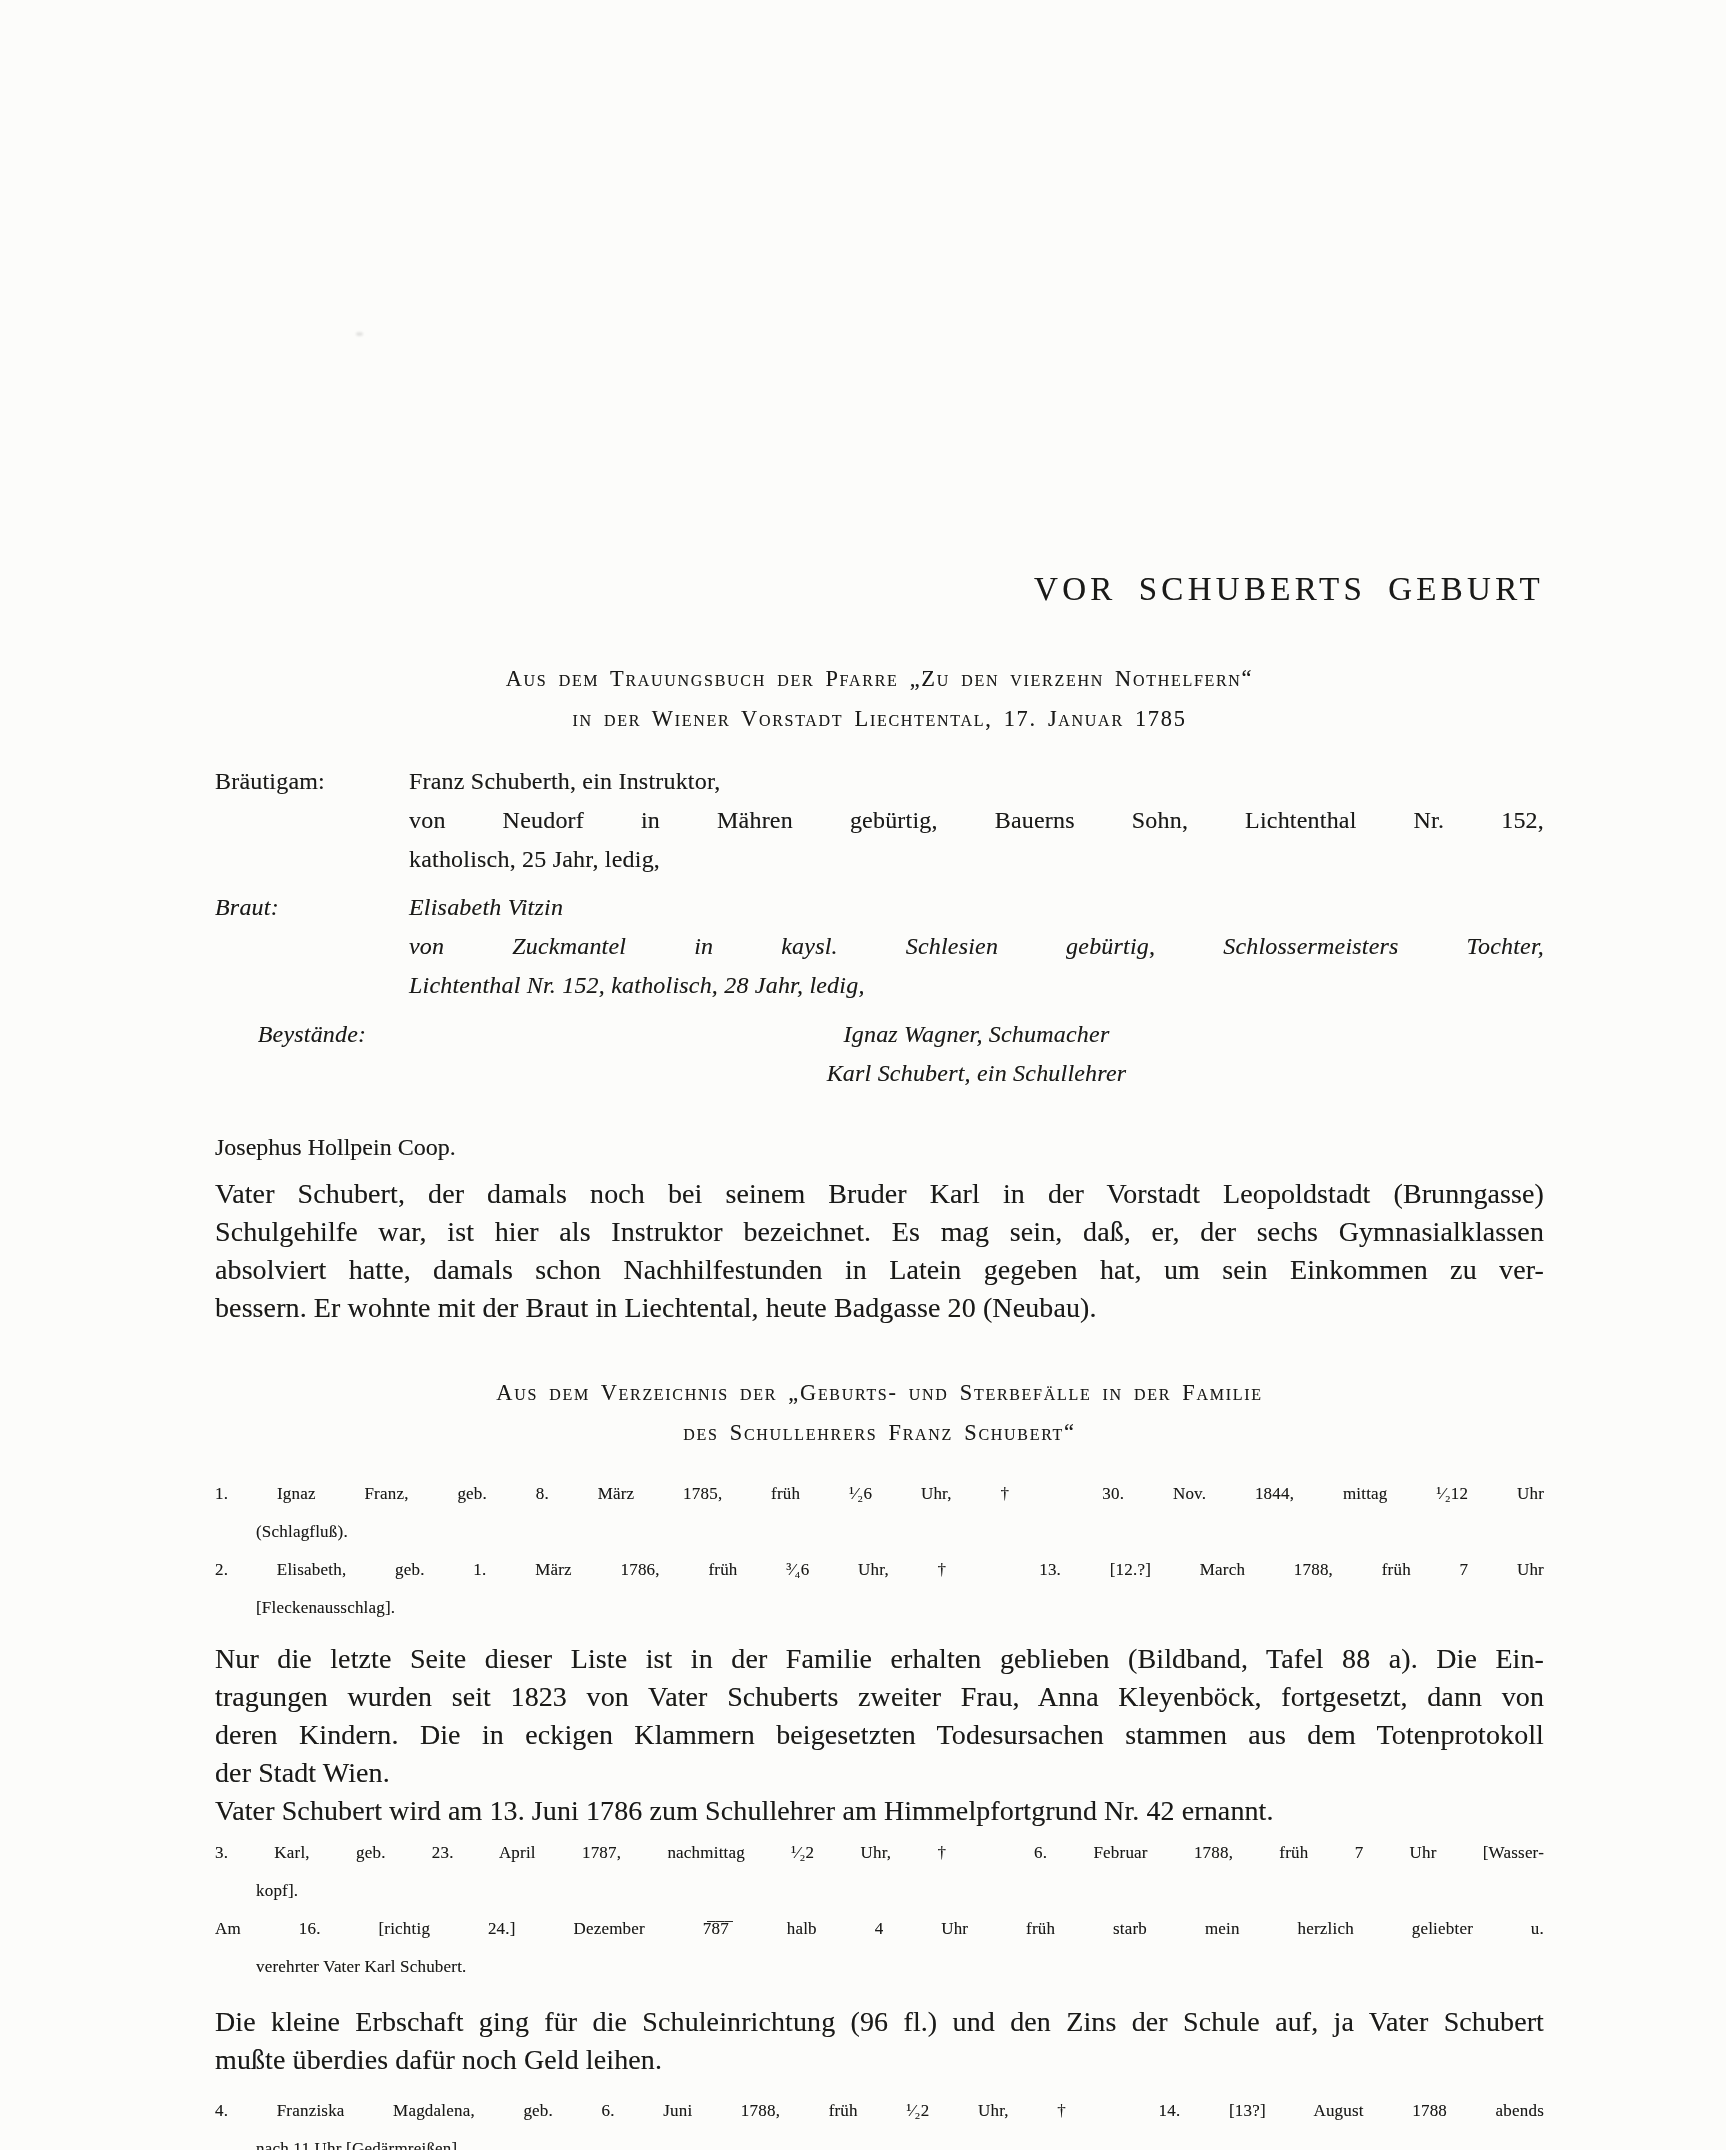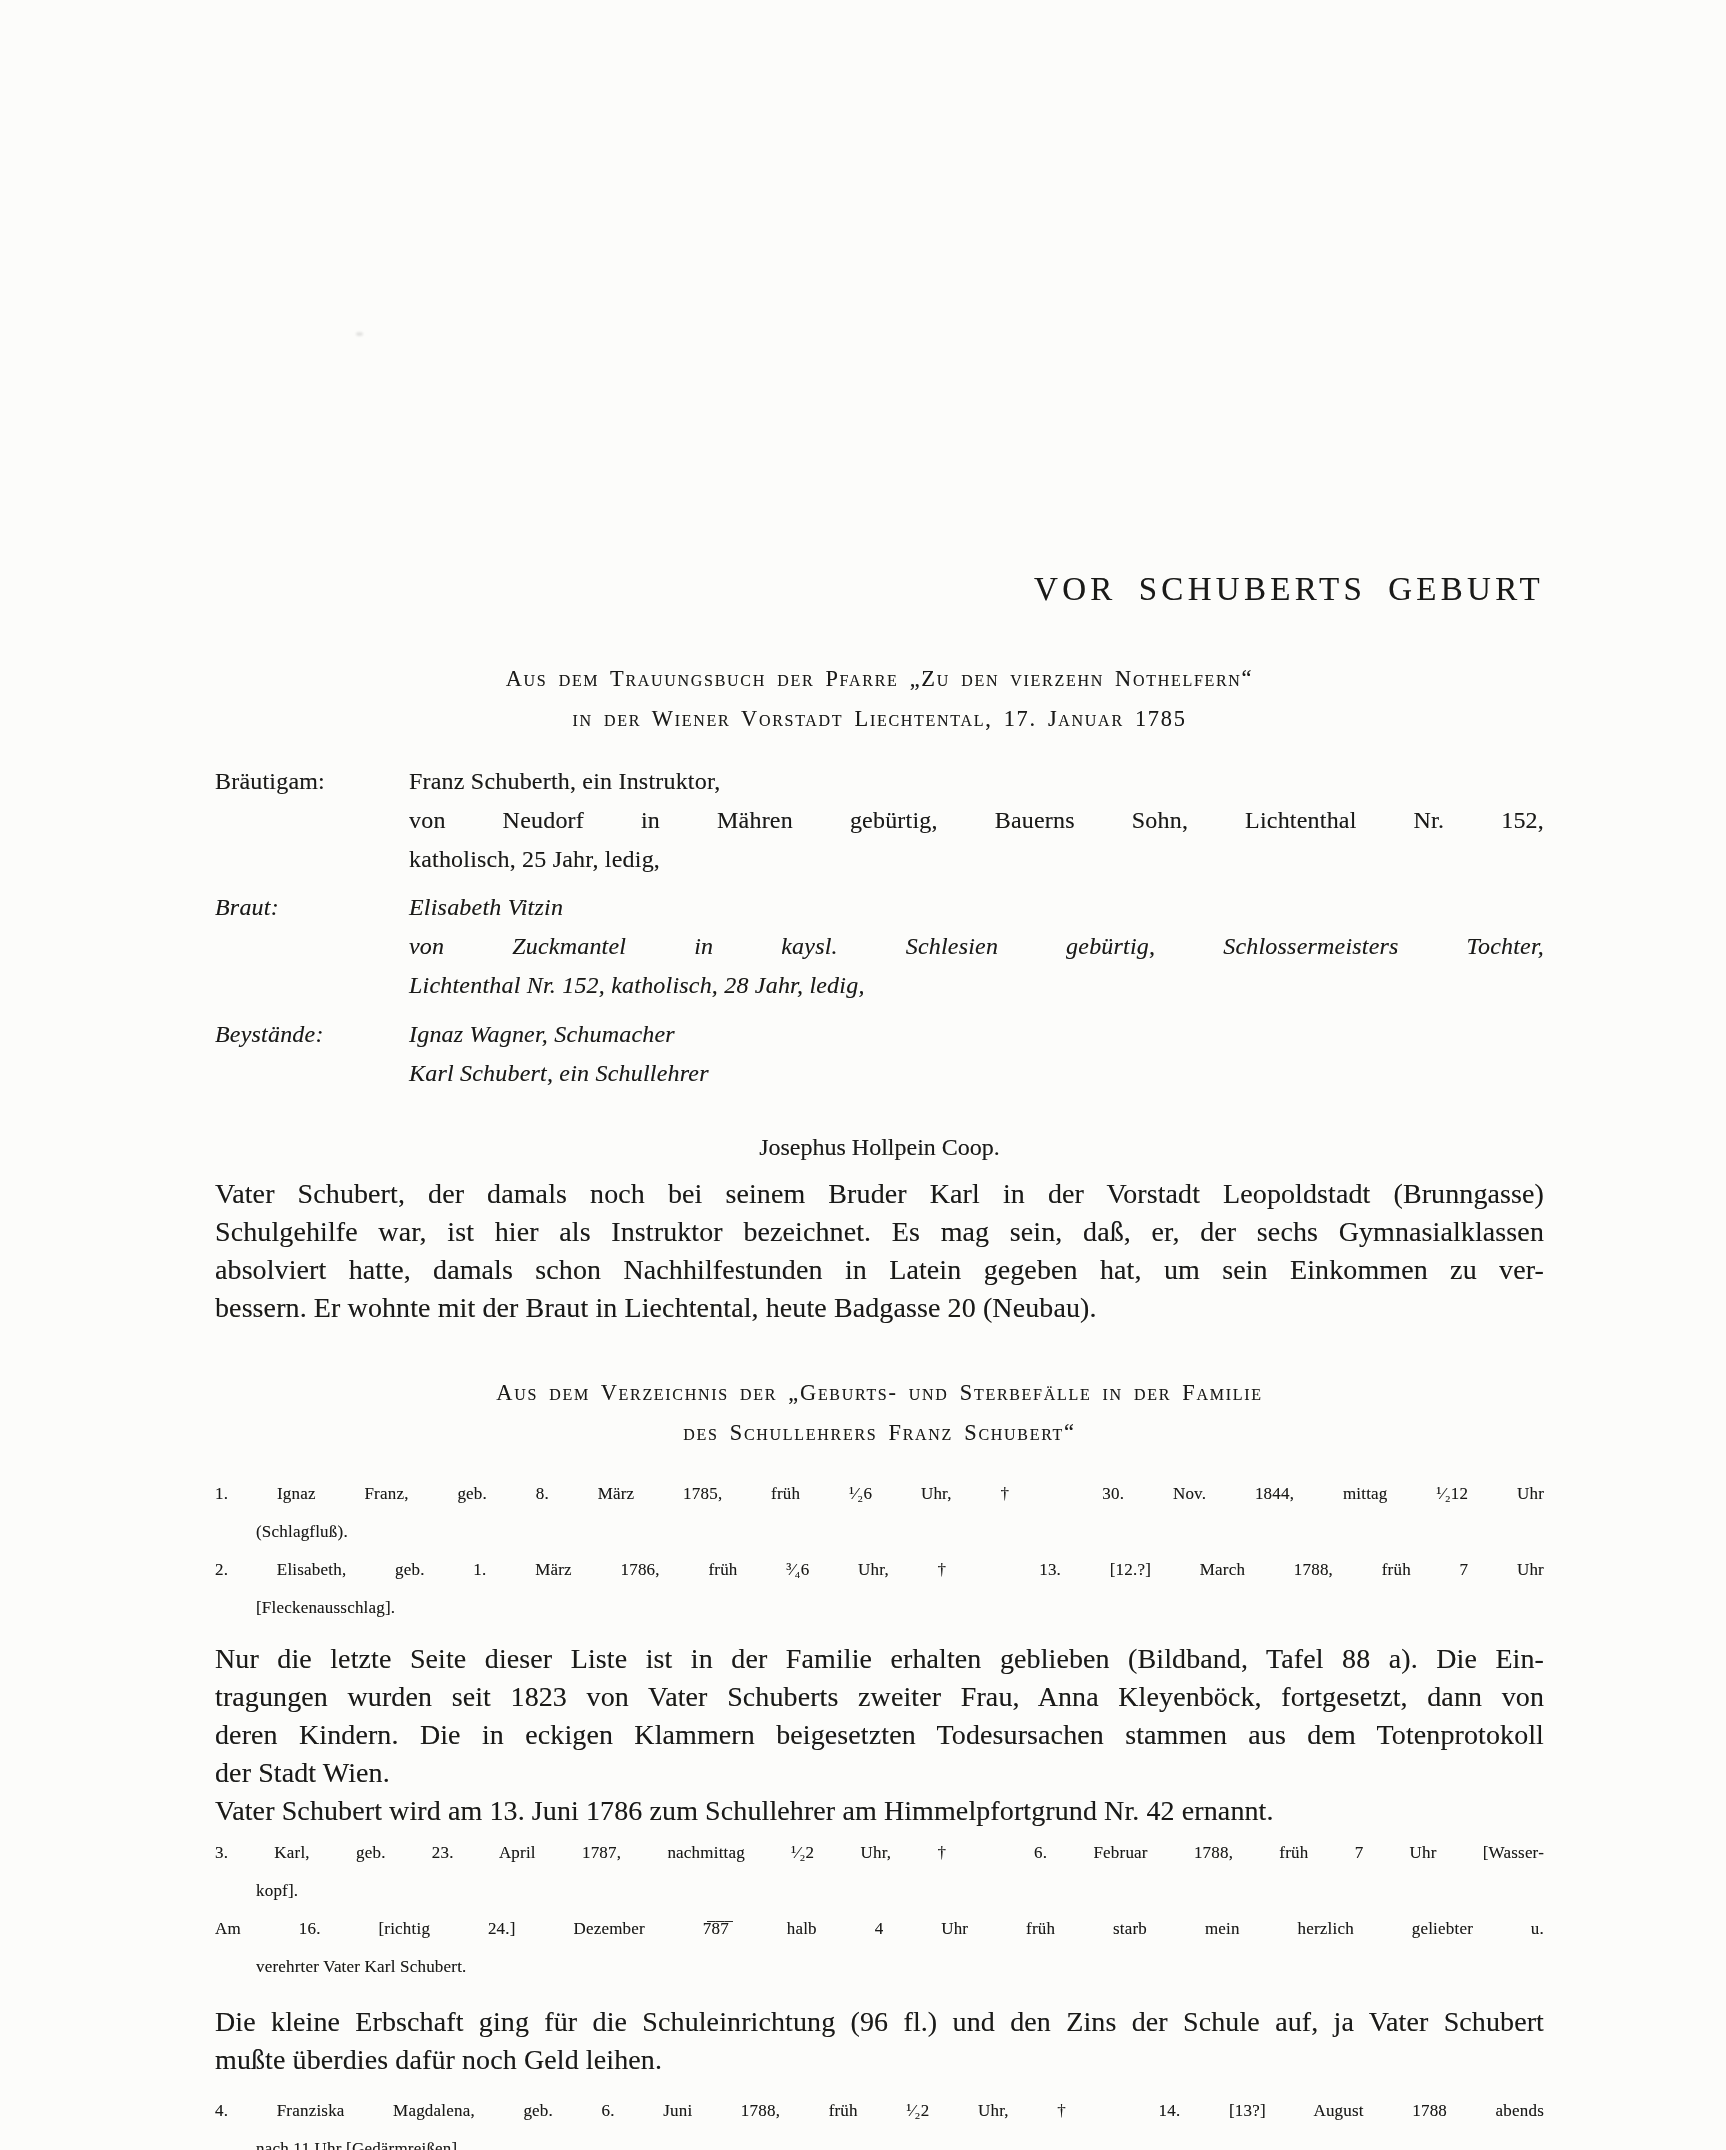--- a/index.html
+++ b/index.html
@@ -32,24 +32,24 @@
     margin-top:53px;
     text-align:center;
     font-variant:small-caps;
     font-size:22.4px; line-height:40px;
     letter-spacing:1.7px; word-spacing:3.9px;
   }
   .heading.second { margin-top:46px; }
   .records { margin-top:23px; }
   .record { display:grid; grid-template-columns:194px 1fr; }
   .record + .record { margin-top:8.6px;font-style:italic; }
-  .record.beystaende { margin-top:10.8px; }
+  .record.beystaende { margin-top:10.8px;text-align:center; }
   .rlabel, .rline { font-size:24px; line-height:39px; letter-spacing:0.2px; }
   .fill { text-align:justify; text-align-last:justify; }
-  .signature { margin-top:39px; text-align:center; font-size:24px; line-height:30px; }
+  .signature { margin-top:39px; text-align:left; font-size:24px; line-height:30px; }
   .note { font-size:28px; line-height:38px; letter-spacing:0.1px; }
   .note.commentary { margin-top:13px; }
   .note.family { margin-top:13.3px; }
   .note.inherit { margin-top:16.3px; }
   .entries { font-size:17px; line-height:38px; letter-spacing:0.2px; }
   .entries.first { margin-top:21.5px; }
   .entries.third { margin-top:4.3px; }
   .entries.fourth { margin-top:13px; }
   .eline.cont { margin-left:41px; }
 </style>

